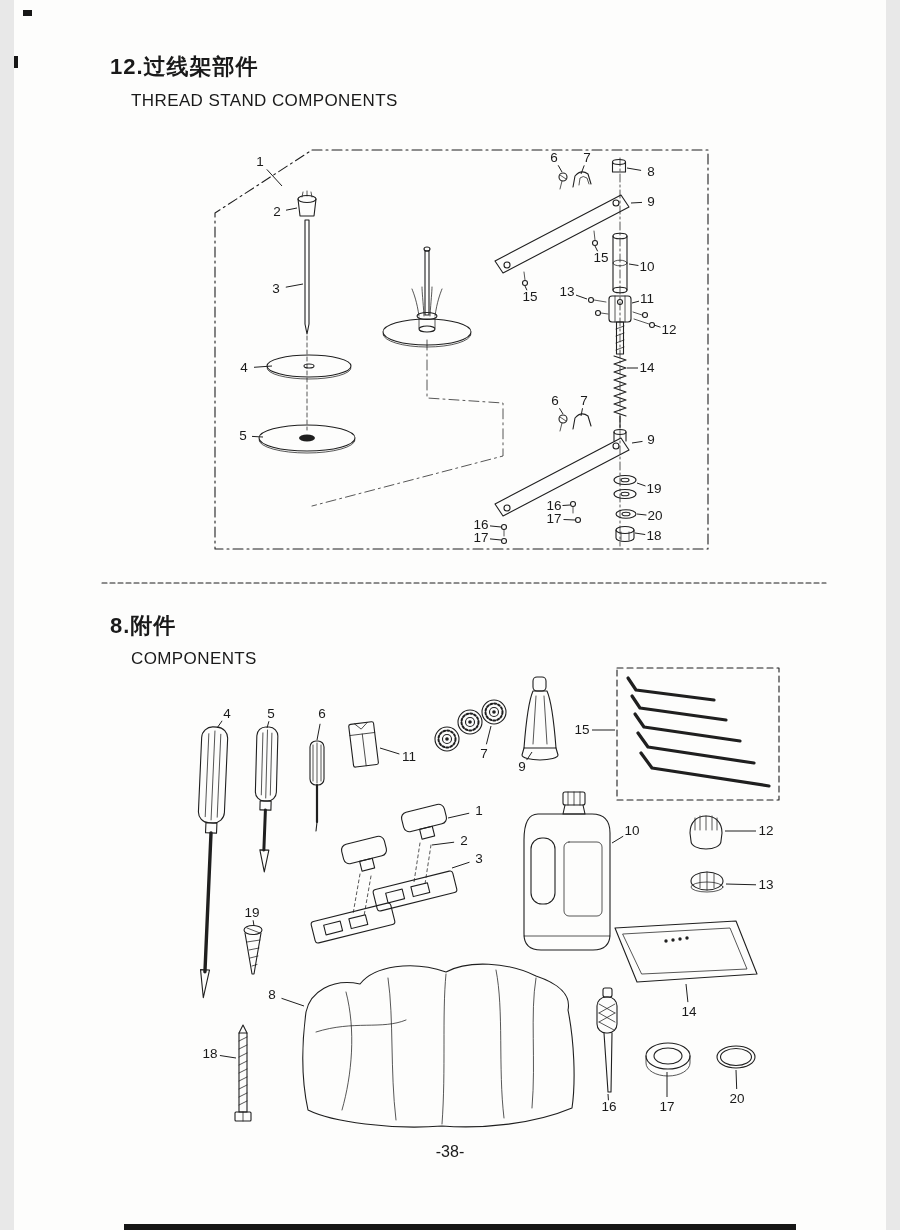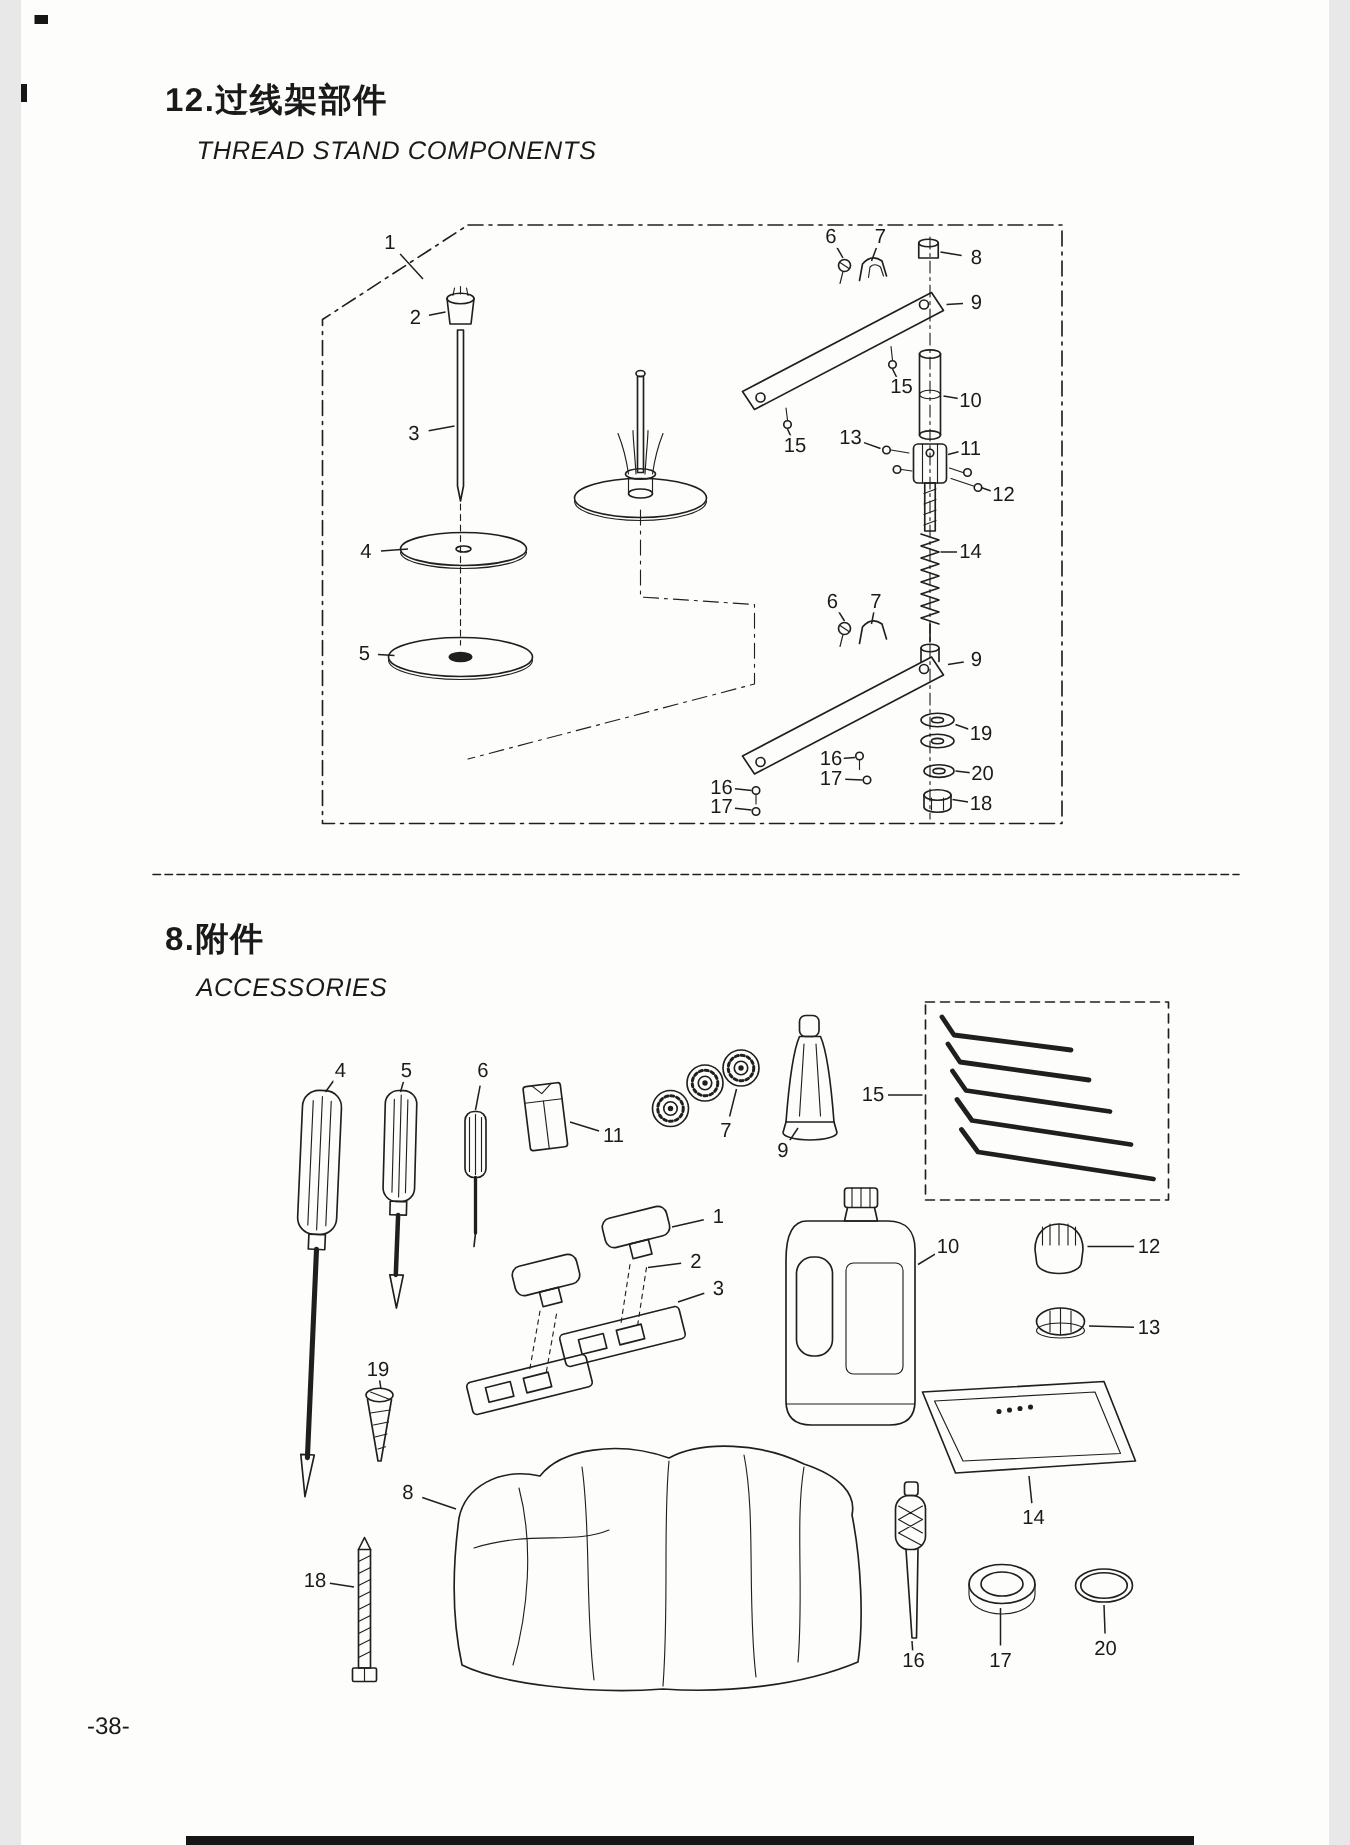--- a/index.html
+++ b/index.html
@@ -2,22 +2,22 @@
 <html><head>
 <meta charset="utf-8">
 <style>
   html,body { margin:0; padding:0; background:#e8e8e8; }
   .page {
     position:relative; width:872px; height:1230px; margin:0 auto;
     background:#fdfdfc; overflow:hidden;
     font-family:"Liberation Sans", sans-serif; color:#1a1a1a;
   }
   .zh-title { position:absolute; font-size:22px; font-weight:700; letter-spacing:1px; }
-  .en-title { position:absolute; font-size:17px; font-weight:400; letter-spacing:0.4px;font-style:italic; }
-  .page-number { position:absolute; left:0; right:0; top:1143px; text-align:left; font-size:16px;margin-left:44px; }
+  .en-title { position:absolute; font-size:17px; font-weight:400; letter-spacing:0.4px; }
+  .page-number { position:absolute; left:0; right:0; top:1143px; text-align:center; font-size:16px; }
   .part-label {
     position:absolute; transform:translate(-50%,-50%);
     font-size:13.5px; line-height:1; background:#fdfdfc; padding:0 1px;
   }
   svg.layer { position:absolute; left:0; top:0; }
   #diagram-layer path, #diagram-layer rect, #diagram-layer circle,
   #diagram-layer ellipse, #diagram-layer line, #diagram-layer polyline,
   #diagram-layer polygon {
     stroke:#1f1f1f; fill:none; stroke-width:1.1;
     stroke-linecap:round; stroke-linejoin:round;
@@ -29,21 +29,21 @@
   .artifact { position:absolute; background:#161616; }
 </style>
 </head>
 <body>
 
 <div class="page">
 
   <div class="zh-title" style="left:96px; top:52px">12.过线架部件</div>
   <div class="en-title" style="left:117px; top:91px">THREAD STAND COMPONENTS</div>
   <div class="zh-title" style="left:96px; top:611px">8.附件</div>
-  <div class="en-title" style="left:117px; top:649px">ACCESSORIES</div>
+  <div class="en-title" style="left:117px; top:649px">COMPONENTS</div>
 
   <svg id="diagram-layer" class="layer" width="900" height="1230" viewBox="0 0 900 1230">
 
     <line x1="88" y1="583" x2="812" y2="583" style="stroke-dasharray:5 3"></line>
 
     <g>
       <path d="M298,150 L694,150 L694,549 L201,549 L201,213 Z" style="stroke-dasharray:10 4 2 4"></path>
       <path d="M413,340 L413,398 L489,403 L489,456 L298,506" class="thin" style="stroke-dasharray:10 4 2 4"></path>
     </g>
 

